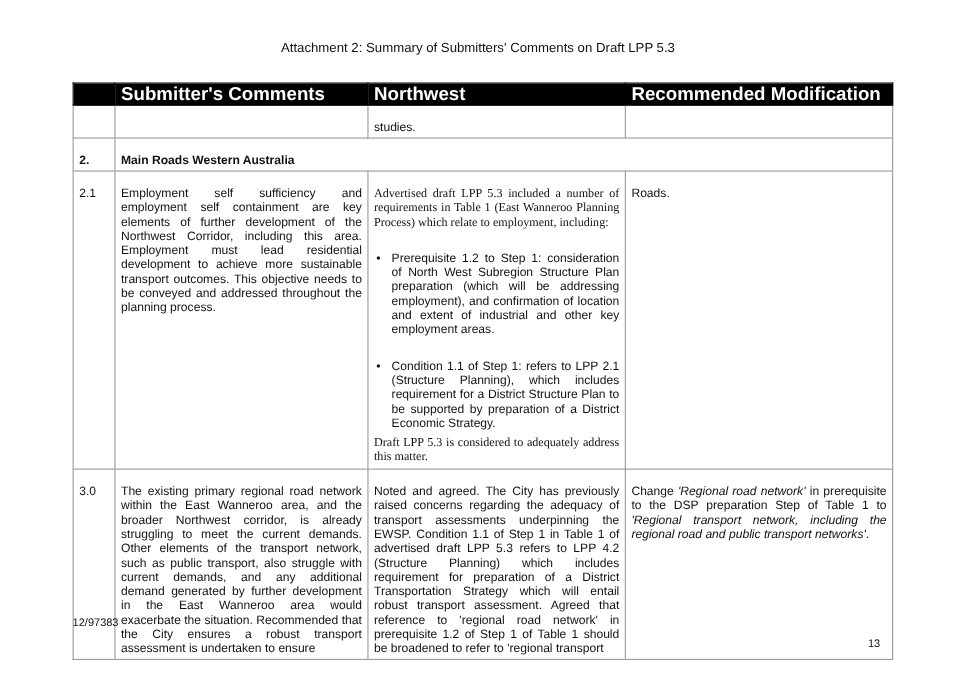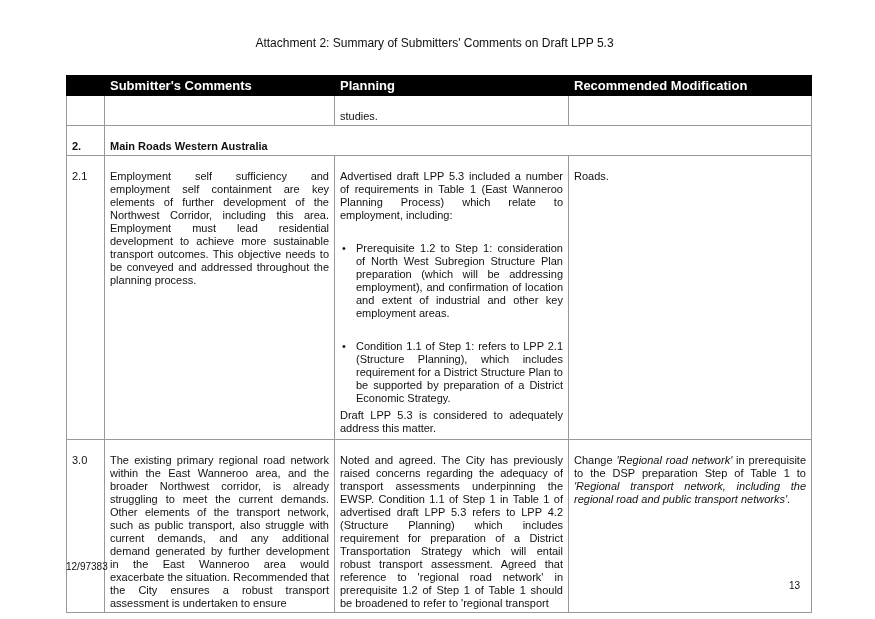--- a/index.html
+++ b/index.html
@@ -5,28 +5,28 @@
   html, body { margin:0; padding:0; background:#ffffff; }
   body { width:875px; height:619px; position:relative; overflow:hidden;
          font-family:"Liberation Sans", sans-serif; color:#111; }
   .doc-title { position:absolute; top:36px; left:0; width:869px; text-align:center;
                font-size:12px; font-weight:normal; }
   table.comments { position:absolute; left:66px; top:75px; width:745px;
                    border-collapse:collapse; table-layout:fixed; font-size:11px; line-height:13px; }
   table.comments td, table.comments th { border:1px solid #999; vertical-align:top;
                    padding:14px 5px 2px 5px; }
   table.comments th { background:#000; color:#fff; text-align:left; font-weight:bold;
-                   font-size:13px; padding:3px 5px; border-color:#000; height:13px; }
+                   font-size:17px; padding:3px 5px; border-color:#000; height:13px; }
   col.c-num { width:38px; } col.c-sub { width:230px; } col.c-resp { width:234px; } col.c-mod { width:243px; }
   .justify { text-align:justify; }
   .section-row td { font-weight:bold; padding-top:4px; padding-bottom:4px; }
   ul.bullets { margin:2px 0 2px 0; padding-left:16px; list-style:none; }
   ul.bullets li { position:relative; margin-bottom:4px; text-align:justify;margin-top:20px; }
   ul.bullets li::before { content:"\2022"; position:absolute; left:-14px; }
-  .para { margin:0 0 2px 0; }
+  .para { margin:0 0 2px 0;font-family:Liberation Serif, serif; }
   em { font-style:italic; }
   .footer-ref { position:absolute; top:561px; left:66px; font-size:10px; }
   .footer-page { position:absolute; top:580px; left:789px; font-size:10px; }
   .cont-row td { height:13px; }
 </style>
 </head>
 <body>
 
 <div class="doc-title">Attachment 2: Summary of Submitters' Comments on Draft LPP 5.3</div>
 
@@ -34,21 +34,21 @@
   <colgroup>
       <col class="c-num">
       <col class="c-sub">
       <col class="c-resp">
       <col class="c-mod">
     </colgroup>
   <thead>
     <tr>
       <th></th>
       <th>Submitter's Comments</th>
-      <th>Planning</th>
+      <th>Northwest</th>
       <th>Recommended Modification</th>
     </tr>
   </thead>
   <tbody>
     <tr class="cont-row">
       <td></td>
       <td></td>
       <td>studies.</td>
       <td></td>
     </tr>

